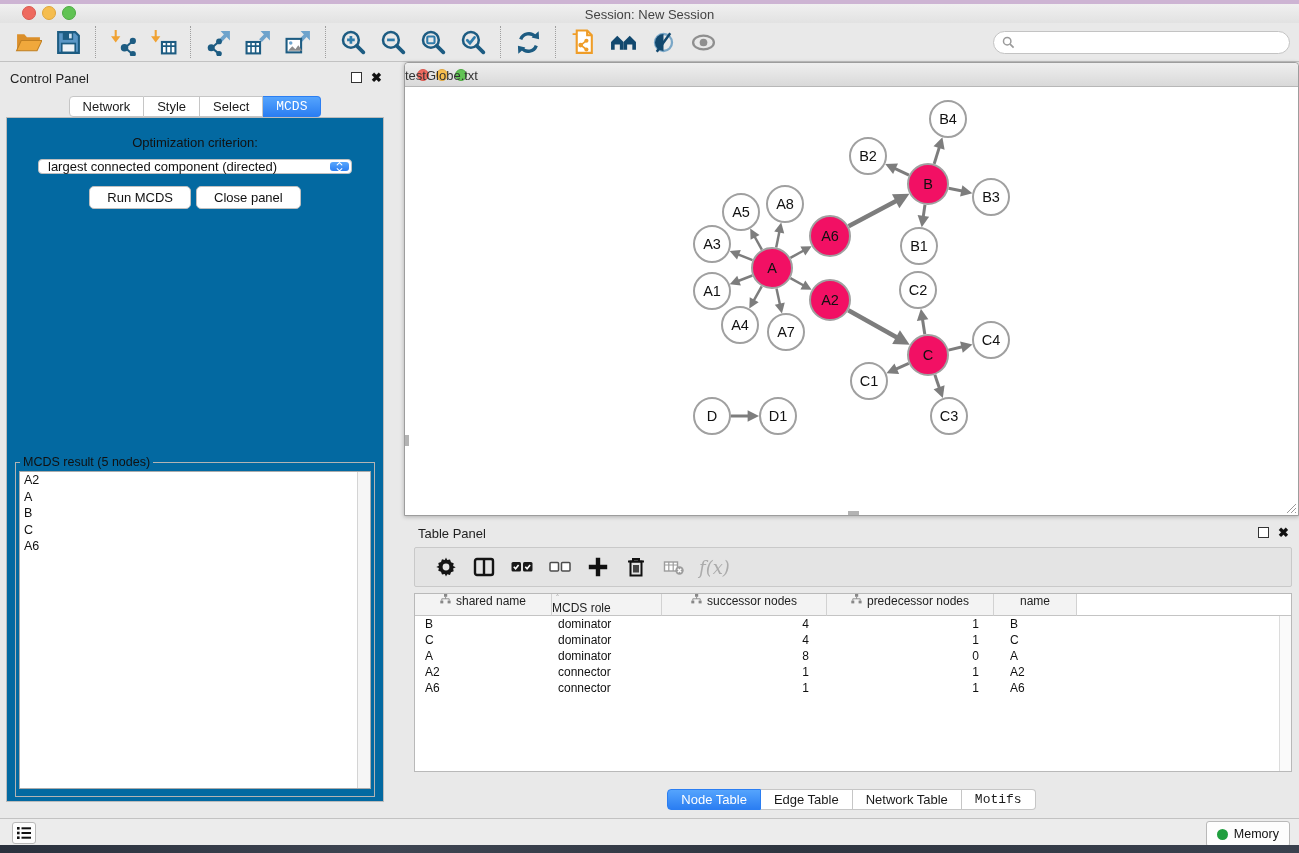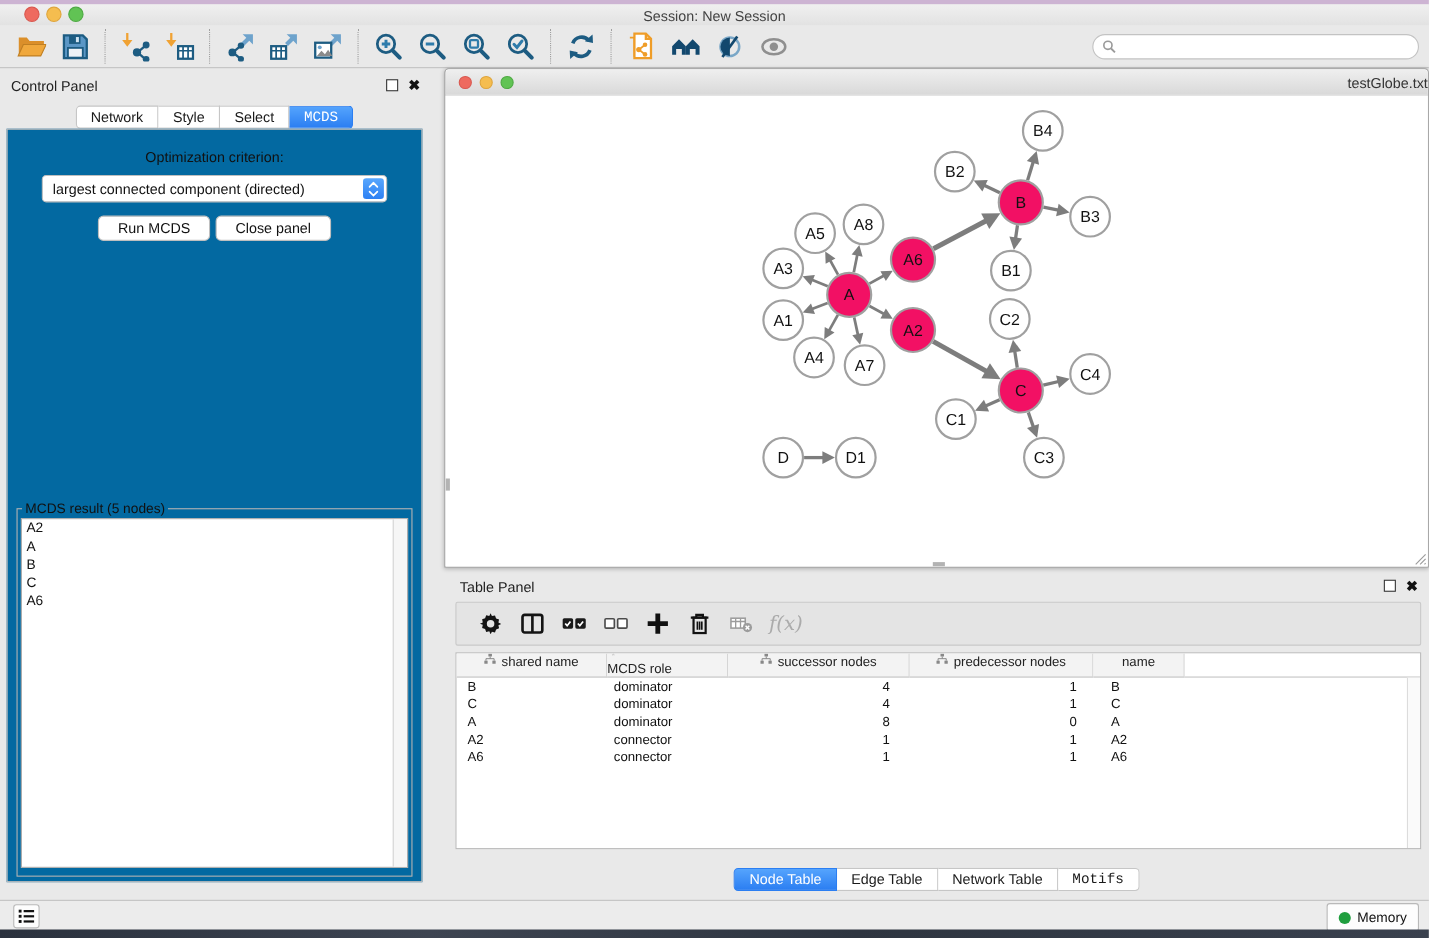--- a/index.html
+++ b/index.html
@@ -34,37 +34,37 @@
   
   #control-panel { position:absolute; left:0; top:62px; width:390px; height:753px; }
   #cp-title { position:absolute; left:10px; top:9px; font-size:13px; color:#222; }
   .panel-btns { position:absolute; display:flex; gap:9px; align-items:center; }
   #cp-btns { right:8px; top:10px; }
   .float-ico { width:11px; height:11px; border:1.5px solid #333; display:inline-block; background:#fff; }
   .close-ico { font-size:13px; font-weight:bold; color:#111; line-height:11px; }
   #cp-tabs { position:absolute; left:0; right:0; top:34px; display:flex; justify-content:center; }
   #cp-body { position:absolute; left:6px; right:6px; top:55px; bottom:13px; border:1px solid #bcbcbc; background:#0369a1; }
   #opt-label { margin-top:17px; text-align:center; font-size:13px; color:#111; }
-  #criterion-select { margin:9px auto 0 auto; width:314px; height:25px; background:#fff; border:1px solid #bfbfbf; border-radius:4px; position:relative; display:flex; align-items:center; }
+  #criterion-select { margin:9px auto 0 auto; width:314px; height:15px; background:#fff; border:1px solid #bfbfbf; border-radius:4px; position:relative; display:flex; align-items:center; }
   #criterion-value { font-size:13px; padding-left:9px; color:#111; }
   #criterion-stepper { position:absolute; right:2px; top:2px; bottom:2px; width:19px; background:linear-gradient(#59a7fd,#2d80f3); border-radius:3px; display:flex; flex-direction:column; align-items:center; justify-content:center; gap:2px; }
   #criterion-stepper svg { width:9px; height:6px; }
   #cp-buttons { display:flex; justify-content:center; gap:5px; margin-top:12px; }
   .cp-btn { height:23px; background:#fff; border:1px solid #bfbfbf; border-radius:5px; font-size:13px; padding:0 17px; line-height:21px; color:#111; }
   #mcds-result { position:absolute; left:8px; right:8px; top:337px; bottom:4px; border:1px solid #b3b3b3; margin:0 0 0 0; }
   #mcds-result legend { font-size:12.5px; padding:0 3px; margin-left:4px; color:#111; }
   #mcds-list { position:absolute; left:3px; right:3px; top:2px; bottom:3px; background:#fff; border:1px solid #ababab; overflow:hidden; }
   #mcds-scroll { position:absolute; right:0; top:0; bottom:0; width:13px; background:#f6f6f6; border-left:1px solid #d4d4d4; }
   .mcds-item { font-size:12.5px; line-height:16.5px; padding-left:4px; color:#111; }
 
   
   #network-window { position:absolute; left:404px; top:62px; width:895px; height:454px; background:#fff; border:1px solid #9d9d9d; border-radius:4px 4px 0 0; box-shadow:0 1px 4px rgba(0,0,0,.25); }
   #nw-titlebar { position:absolute; left:0; right:0; top:0; height:24px; background:linear-gradient(#efefef,#d9d9d9); border-bottom:1px solid #b7b7b7; border-radius:4px 4px 0 0; }
   #nw-titlebar .tl { width:12px; height:12px; top:6px; }
-  #nw-title { position:absolute; left:0; right:0; top:5px; text-align:right; font-size:13px; color:#333; }
+  #nw-title { position:absolute; left:0; right:0; top:5px; text-align:left; font-size:13px; color:#333; }
   #nw-canvas { position:absolute; left:0; right:0; top:24px; bottom:0; background:#fff; overflow:hidden; }
   #graph-svg { position:absolute; left:0; top:0; }
   .mini-thumb { position:absolute; background:#b3b3b3; }
   #nw-grip { position:absolute; right:1px; bottom:1px; width:14px; height:14px; }
 
   
   #table-panel { position:absolute; left:404px; top:518px; width:895px; height:297px; }
   #tp-title { position:absolute; left:14px; top:8px; font-size:13px; color:#222; }
   #tp-btns { right:10px; top:9px; }
   #tp-toolbar { position:absolute; left:10px; right:7px; top:29px; height:40px; background:#e4e4e4; border:1px solid #c9c9c9; border-radius:2px; display:flex; align-items:center; padding-left:12px; gap:0; }

